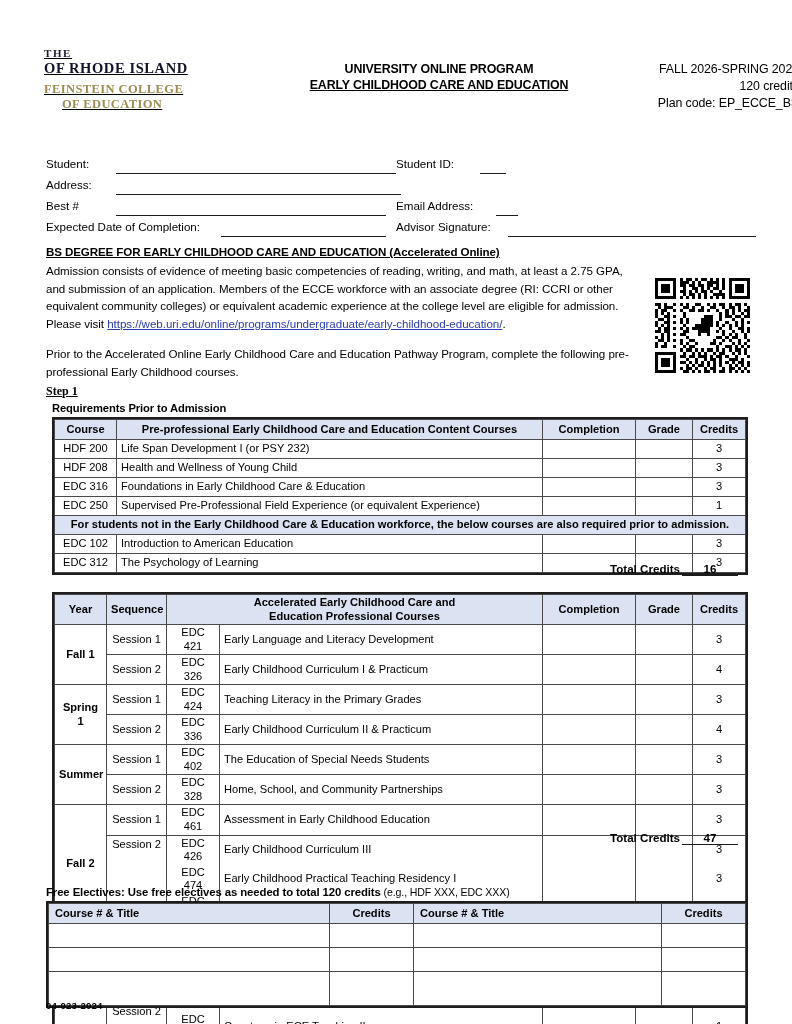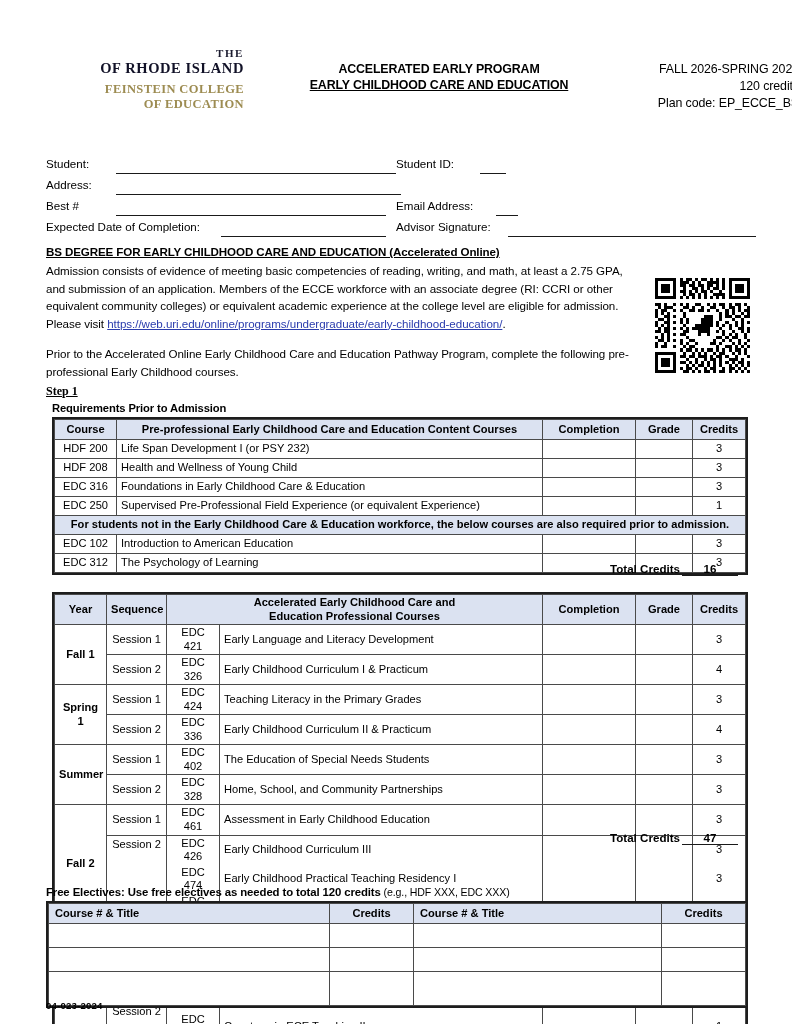--- a/index.html
+++ b/index.html
@@ -29,22 +29,23 @@
     left: 44px;
     top: 40px;
     width: 712px;
     height: 105px;
   }
   .logo {
     position: absolute;
     left: 0;
     top: 8px;
     width: 200px;
-    text-align: right;
+    text-align: left;
     line-height: 1;
+    text-decoration: underline;
   }
   .logo-the {
     font-family: "Liberation Serif", serif;
     font-size: 11px;
     letter-spacing: 1.6px;
     font-weight: 700;
     color: #1b1b2f;
     display: block;
     margin-bottom: 2px;
   }
@@ -303,21 +304,21 @@
     <div class="logo">
       <span class="logo-the">THE</span>
       <span class="logo-state">OF RHODE ISLAND</span>
       <span class="logo-college">
         <span>FEINSTEIN COLLEGE</span>
         <span class="l2">OF EDUCATION</span>
       </span>
     </div>
 
     <div class="title-block">
-      <span class="t">ACCELERATED EARLY PROGRAM</span>
+      <span class="t">UNIVERSITY ONLINE PROGRAM</span>
       <span class="t u">EARLY CHILDHOOD CARE AND EDUCATION</span>
     </div>
 
     <div class="meta-block">
       <span class="m">FALL 2026-SPRING 2027</span>
       <span class="m">120 credits</span>
       <span class="m">Plan code: EP_ECCE_BS</span>
     </div>
   </div>
 

